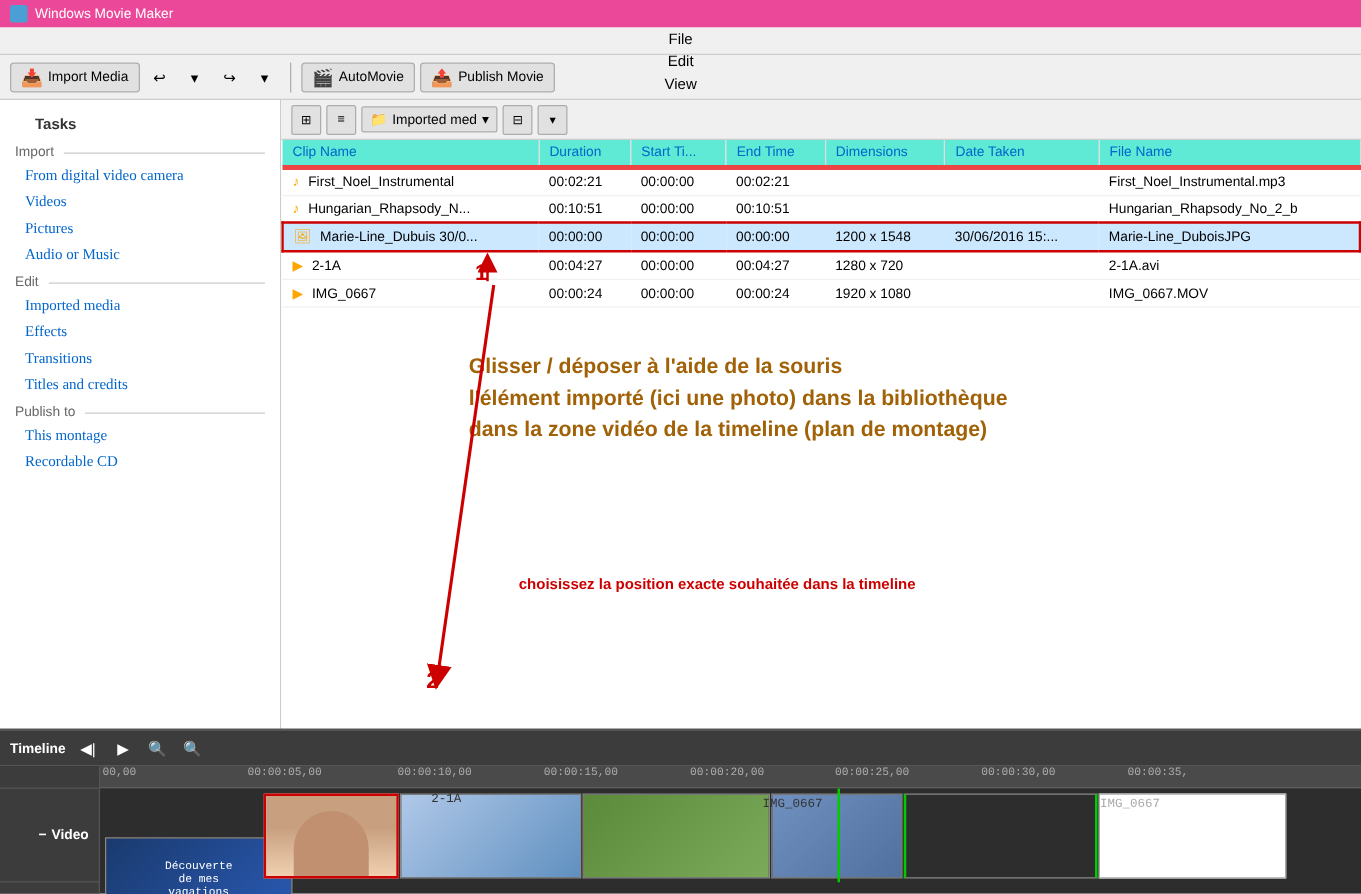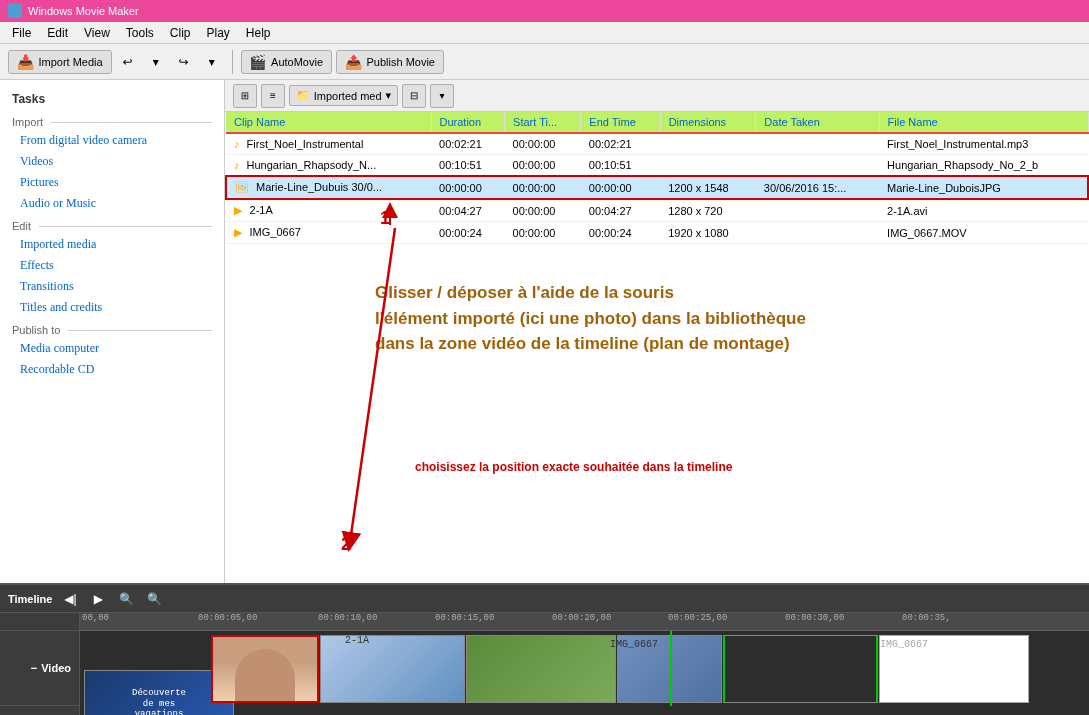--- a/index.html
+++ b/index.html
@@ -3,51 +3,51 @@
   <meta charset="utf-8">
   <style>
     * { margin: 0; padding: 0; box-sizing: border-box; }
     body { font-family: 'Segoe UI', Tahoma, Geneva, Verdana, sans-serif; font-size: 12px; background: #f0f0f0; width: 1089px; height: 715px; overflow: hidden; }
 
     
     .title-bar { background: #ec4899; color: white; height: 22px; display: flex; align-items: center; padding: 0 8px; font-size: 11px; }
     .title-bar .app-icon { width: 14px; height: 14px; background: #4a9fd4; margin-right: 6px; border-radius: 2px; }
 
     
-    .menu-bar { background: #f0f0f0; height: 22px; display: flex; align-items: center; padding: 0 4px; border-bottom: 1px solid #ccc; }
+    .menu-bar { background: #f0f0f0; height: 22px; display: flex; align-items: center; padding: 0 4px; border-bottom: 1px solid #ccc; flex-direction: column; }
     .menu-item { padding: 2px 8px; font-size: 12px; cursor: pointer; }
 
     
     .toolbar { background: #f0f0f0; height: 36px; display: flex; align-items: center; padding: 0 8px; border-bottom: 1px solid #ccc; gap: 4px; }
     .toolbar-btn { display: flex; align-items: center; gap: 4px; padding: 3px 8px; background: #e1e1e1; border: 1px solid #adadad; border-radius: 3px; cursor: pointer; font-size: 11px; }
     .toolbar-separator { width: 1px; height: 24px; background: #adadad; margin: 0 4px; }
     .toolbar-undo { width: 24px; height: 24px; display: flex; align-items: center; justify-content: center; cursor: pointer; border: 1px solid transparent; border-radius: 3px; }
 
     
     .main-container { display: flex; height: calc(715px - 22px - 22px - 36px - 132px); }
 
     
     .sidebar { width: 225px; background: white; border-right: 1px solid #ccc; padding: 8px 0; overflow-y: auto; flex-shrink: 0; }
-    .sidebar-title { font-size: 12px; font-weight: bold; color: #333; padding: 4px 12px 4px 12px; }
+    .sidebar-title { font-size: 12px; font-weight: bold; color: #333; padding: 4px 12px 4px 28px; }
     .sidebar-section-header { font-size: 11px; color: #666; padding: 6px 12px 2px 12px; display: flex; align-items: center; gap: 4px; }
     .sidebar-section-header::after { content: ''; flex: 1; height: 1px; background: #ccc; margin-left: 4px; }
     .sidebar-link { font-size: 12px; color: #0066cc; padding: 3px 12px 3px 20px; cursor: pointer; display: block; font-family: Liberation Serif, serif; }
 
     
     .content-area { flex: 1; display: flex; flex-direction: column; background: white; }
 
     
     .content-toolbar { height: 32px; background: #f0f0f0; border-bottom: 1px solid #ccc; display: flex; align-items: center; padding: 0 8px; gap: 4px; }
     .content-toolbar-btn { width: 24px; height: 24px; display: flex; align-items: center; justify-content: center; border: 1px solid #adadad; background: #e1e1e1; cursor: pointer; border-radius: 2px; font-size: 10px; }
     .dropdown-btn { display: flex; align-items: center; gap: 4px; padding: 3px 6px; border: 1px solid #adadad; background: #e1e1e1; cursor: pointer; border-radius: 2px; font-size: 11px; }
 
     
     .file-list { flex: 1; overflow: auto; }
     .file-list table { width: 100%; border-collapse: collapse; }
-    .file-list thead tr { background: #bef264; border-bottom: 2px solid #ef4444; margin-left: 44px; }
+    .file-list thead tr { background: #5eead4; border-bottom: 4px solid #ef4444; margin-left: 44px; }
     .file-list thead th { text-align: left; padding: 4px 8px; font-size: 11px; font-weight: normal; color: #0066cc; border-right: 1px solid #ddd; white-space: nowrap; cursor: pointer; }
     .file-list tbody tr { border-bottom: 1px solid #f0f0f0; }
     .file-list tbody tr.selected { background: #cce8ff; border: 2px solid #cc0000; }
     .file-list tbody td { padding: 4px 8px; font-size: 11px; white-space: nowrap; }
 
     
     .timeline-container { height: 132px; background: #2d2d2d; border-top: 2px solid #555; display: flex; flex-direction: column; }
     .timeline-header { height: 28px; background: #3c3c3c; display: flex; align-items: center; padding: 0 8px; gap: 8px; border-bottom: 1px solid #555; }
     .timeline-label { color: white; font-size: 11px; font-weight: bold; }
     .timeline-btn { width: 20px; height: 20px; display: flex; align-items: center; justify-content: center; color: white; cursor: pointer; font-size: 12px; }
@@ -131,21 +131,21 @@
         <span>Edit</span>
       </div>
       <a class="sidebar-link">Imported media</a>
       <a class="sidebar-link">Effects</a>
       <a class="sidebar-link">Transitions</a>
       <a class="sidebar-link">Titles and credits</a>
 
       <div class="sidebar-section-header">
         <span>Publish to</span>
       </div>
-      <a class="sidebar-link">Media computer</a>
+      <a class="sidebar-link">This montage</a>
       <a class="sidebar-link">Recordable CD</a>
     </div>
 
     <div class="content-area">
 
       <div class="content-toolbar">
         <div class="content-toolbar-btn">
           <span>⊞</span>
         </div>
         <div class="content-toolbar-btn">

